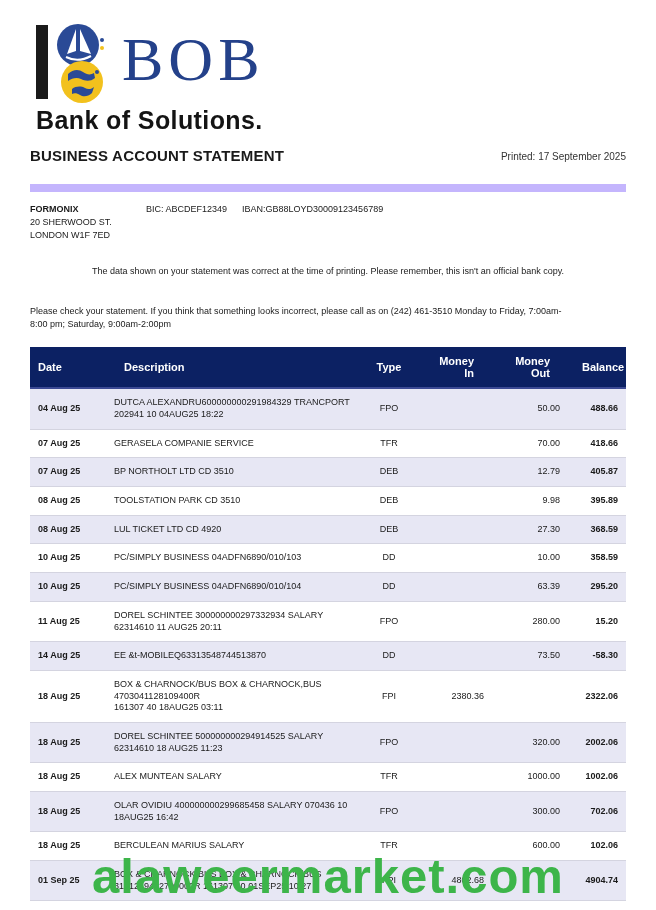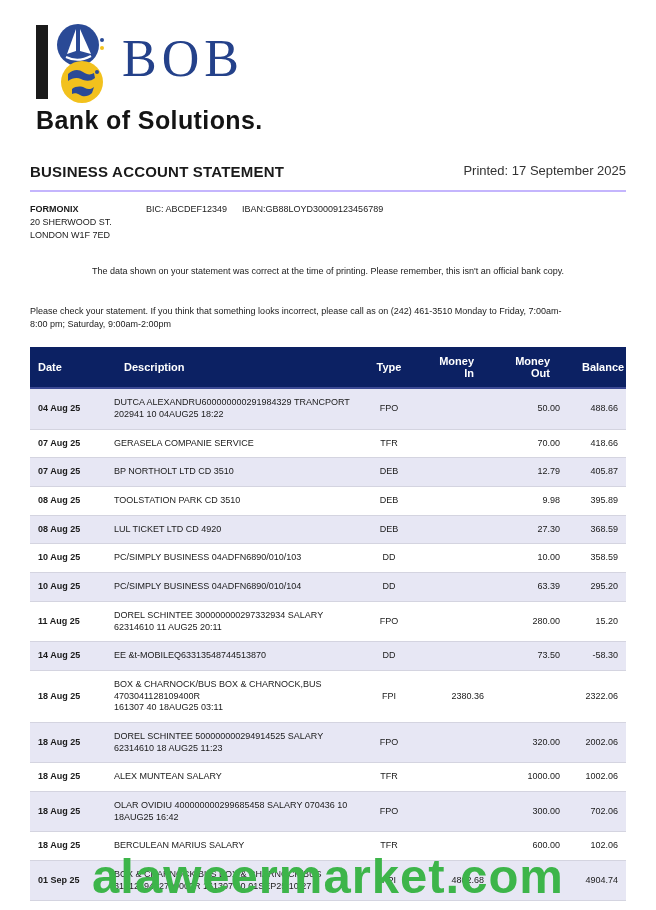--- a/index.html
+++ b/index.html
@@ -13,31 +13,31 @@
   *{box-sizing:border-box;}
   html,body{margin:0;padding:0;}
   body{
     width:656px;height:910px;background:#ffffff;position:relative;
     font-family:"Liberation Sans",sans-serif;color:#1a1a1a;overflow:hidden;
   }
   .page{padding:20px 30px 0;}
   
   .logo-row{display:flex;align-items:flex-start;margin-left:4px;}
   .brand-text{
-    font-family:"Liberation Serif",serif;font-size:52px;line-height:78px;
+    font-family:"Liberation Serif",serif;font-size:62px;line-height:78px;
     color:var(--brand-navy);letter-spacing:5px;margin-left:10px;
   }
   .tagline{font-size:25px;font-weight:700;color:#141414;margin:2px 0 0 6px;letter-spacing:0.4px;}
   
   .title-row{
     display:flex;justify-content:space-between;align-items:flex-end;
-    margin-top:28px;border-bottom:2px solid #c4b5fd;padding-bottom:10px;
+    margin-top:12px;border-bottom:8px solid #c4b5fd;padding-bottom:20px;
   }
   .title{font-size:15px;font-weight:700;letter-spacing:0.2px;}
-  .printed{font-size:13px;color:#333;padding-bottom:2px;}
+  .printed{font-size:10px;color:#333;padding-bottom:2px;}
   
   .info-row{display:flex;margin-top:11px;font-size:9px;line-height:1.45;}
   .info-left{width:116px;}
   .info-name{font-weight:700;}
   .info-line{display:flex;gap:15px;}
   
   .notice1{margin-top:24px;font-size:9px;text-align:center;}
   .notice2{margin-top:29px;font-size:9px;white-space:pre-line;line-height:1.4;}
   
   table{width:100%;border-collapse:collapse;table-layout:fixed;margin-top:17px;}
@@ -48,21 +48,21 @@
     padding:8px 16px;border-bottom:2px solid #3c4a94;
   }
   th.l,td.l{text-align:left;} th.c,td.c{text-align:center;} th.r,td.r{text-align:right;}
   thead th:first-child{padding-left:8px;}
   thead th:last-child{padding-right:8px;}
   tbody td{
     font-size:9px;padding:8px 6px;vertical-align:middle;
     border-bottom:1px solid #d4d4e0;line-height:1.3;
   }
   tbody td:first-child{padding-left:8px;font-weight:700;}
-  tbody td:last-child{padding-right:8px;}
+  tbody td:last-child{padding-right:8px;font-weight:bold;}
   tbody tr.alt{background:var(--row-alt);margin-top:36px;}
   td.desc{white-space:pre-line;}
   
   .watermark{
     position:absolute;left:0;right:0;bottom:6px;text-align:center;
     font-size:49px;font-weight:700;color:var(--watermark-green);letter-spacing:1px;
   }
 </style>
 </head>
 <body>

